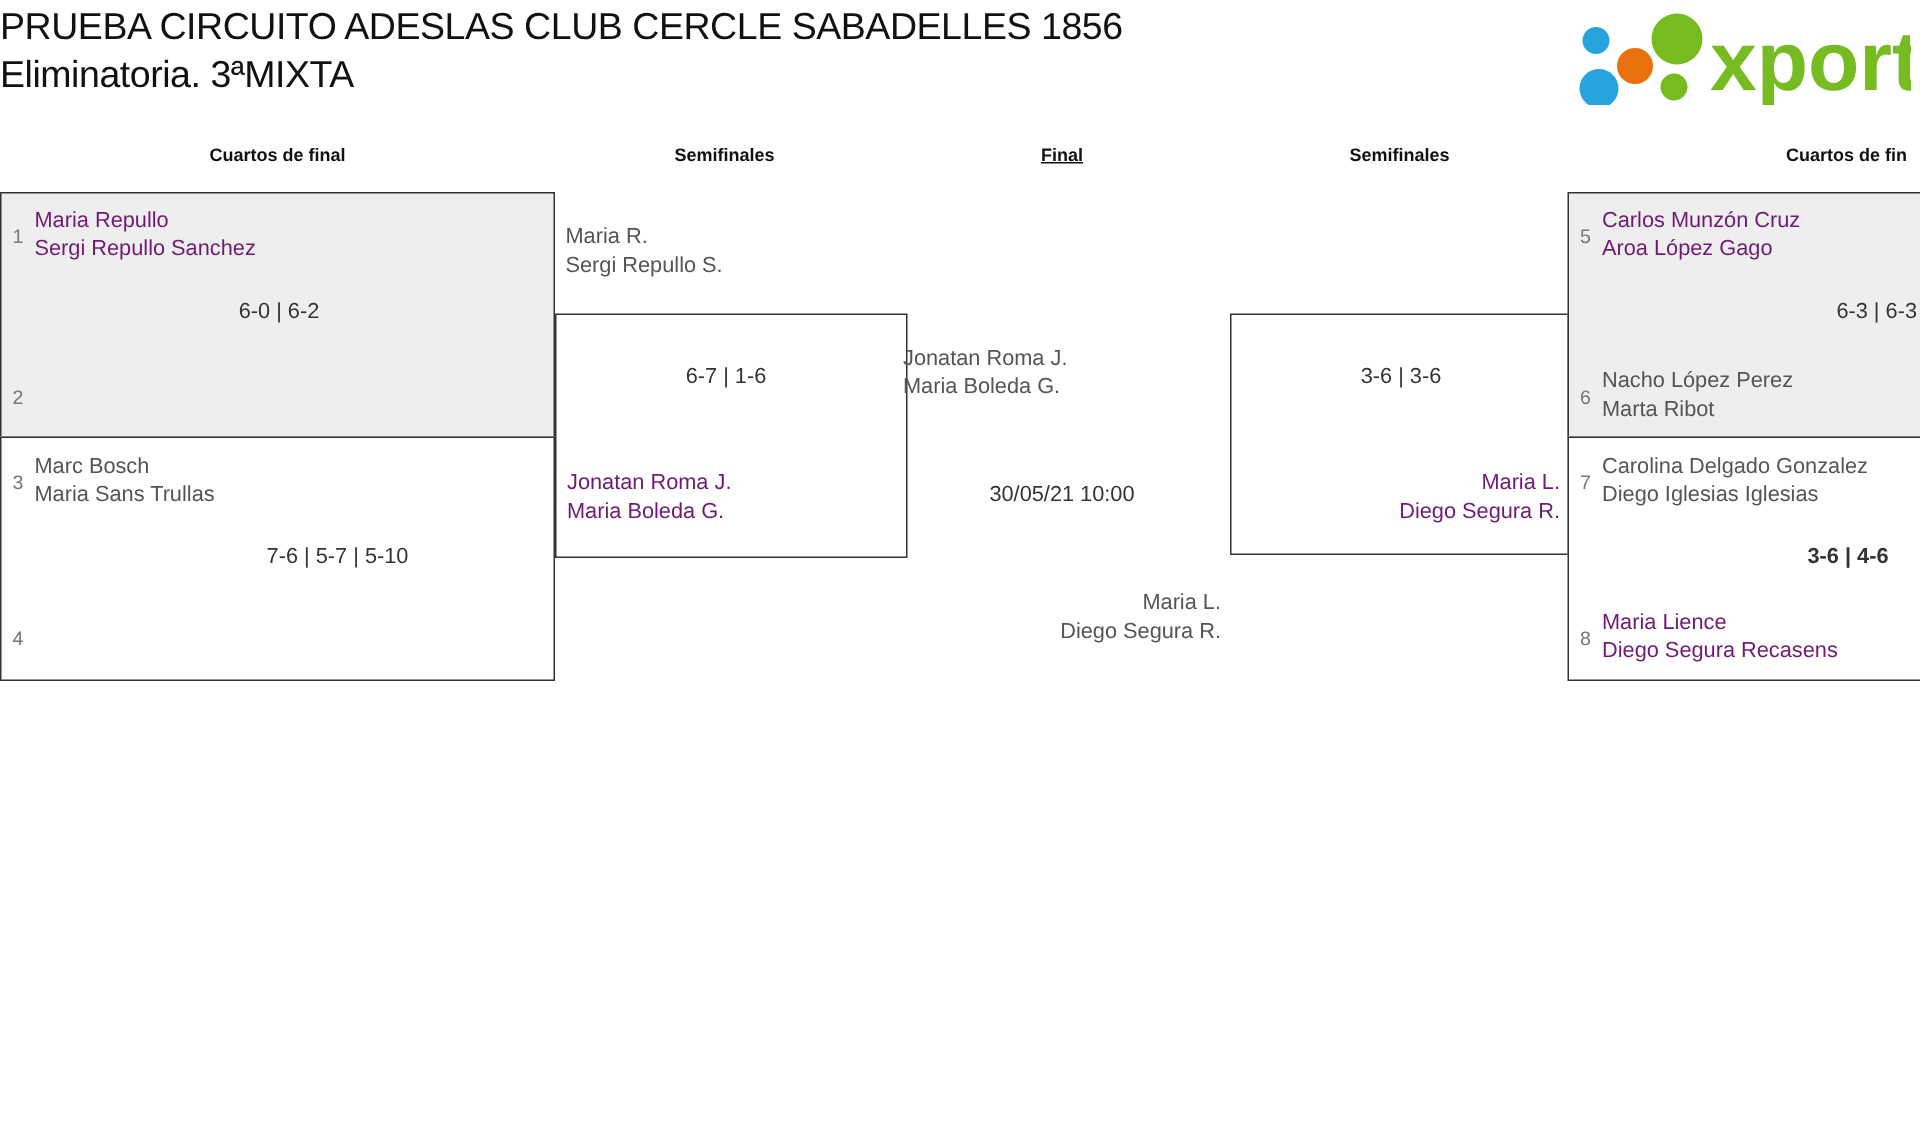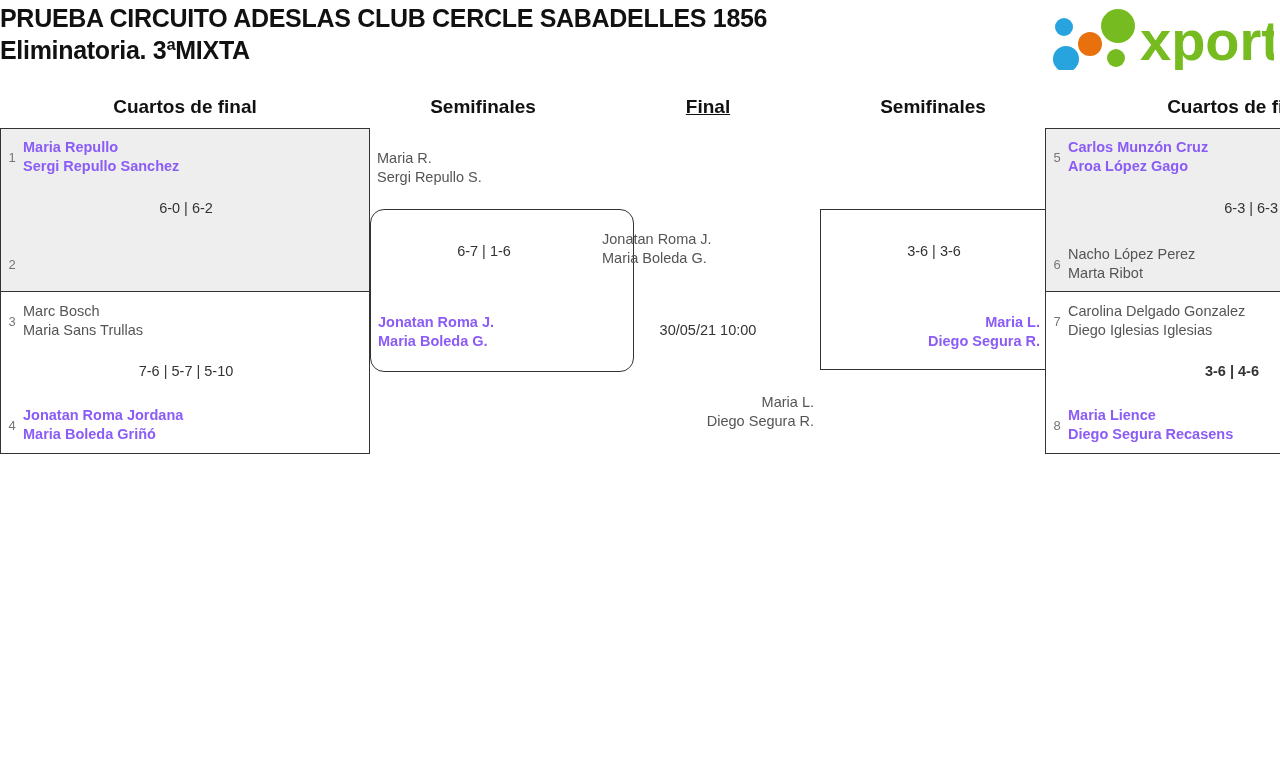--- a/index.html
+++ b/index.html
@@ -15,36 +15,36 @@
 
   
   .page-head{
     position:absolute;left:0;top:0;width:1280px;height:92px;
   }
   .title-block{
     position:absolute;left:0;top:2px;width:900px;
   }
   .title-line{
     font-size:25px;
-    font-weight:700;
+    font-weight:400;
     line-height:32px;
     letter-spacing:-0.3px;
     color:#111;
     white-space:nowrap;
   }
   .logo{
     position:absolute;right:6px;top:6px;
     width:232px;height:64px;
   }
   .logo svg{display:block;}
 
   
   .col-head{
     position:absolute;top:96px;
-    font-size:19px;font-weight:700;color:#111;
+    font-size:12px;font-weight:700;color:#111;
     text-align:center;white-space:nowrap;
   }
   .ch-qf-l{left:0px;width:370px;}
   .ch-sf-l{left:370px;width:226px;}
   .ch-final{left:596px;width:224px;text-decoration:underline;}
   .ch-sf-r{left:820px;width:226px;}
   .ch-qf-r{left:1046px;width:370px;}
 
   
   .bracket{position:absolute;left:0;top:0;width:1280px;height:763px;}
@@ -70,21 +70,21 @@
     color:#777;
     width:22px;
     text-align:center;
     flex:0 0 22px;
   }
   .names{
     font-size:14.5px;
     line-height:19px;
     white-space:nowrap;
   }
-  .names.winner{font-weight:700;color:#8b5cf6;}
+  .names.winner{font-weight:400;color:#701a75;}
   .names.loser{font-weight:400;color:#555;}
   .team.right .names{text-align:right;}
 
   .score{
     position:absolute;
     font-size:14.5px;
     color:#333;
     white-space:nowrap;
   }
   .score.c{text-align:center;}
@@ -138,38 +138,34 @@
   </div>
 
   <div class="match plain" style="left:0px;top:291px;width:370px;height:163px;">
     <div class="team" style="left:0px;top:9px;width:360px;height:40px;">
       <span class="seed">3</span>
       <span class="names loser">
         <span>Marc Bosch</span><br>
         <span>Maria Sans Trullas</span>
       </span>
     </div>
-    <div class="score c" style="left:0px;top:71px;width:370px;">7-6 | 5-7 | 5-10</div>
+    <div class="score c" style="left:0px;top:71px;width:370px;padding-left:39px;">7-6 | 5-7 | 5-10</div>
     <div class="team" style="left:0px;top:113px;width:360px;height:40px;">
       <span class="seed">4</span>
-      <span class="names winner">
-        <span>Jonatan Roma Jordana</span><br>
-        <span>Maria Boleda Griñó</span>
-      </span>
     </div>
   </div>
 
   <div class="team" style="left:377px;top:148px;width:220px;height:40px;">
     <span class="names loser">
       <span>Maria R.</span><br>
       <span>Sergi Repullo S.</span>
     </span>
   </div>
 
-  <div class="match plain" style="left:370px;top:209px;width:264px;height:163px;border-radius:14px;">
+  <div class="match plain" style="left:370px;top:209px;width:235px;height:163px;">
     <div class="score c" style="left:0px;top:33px;width:226px;">6-7 | 1-6</div>
     <div class="team" style="left:7px;top:102px;width:212px;height:40px;">
       <span class="names winner">
         <span>Jonatan Roma J.</span><br>
         <span>Maria Boleda G.</span>
       </span>
     </div>
   </div>
 
   <div class="team" style="left:602px;top:229px;width:215px;height:40px;">

